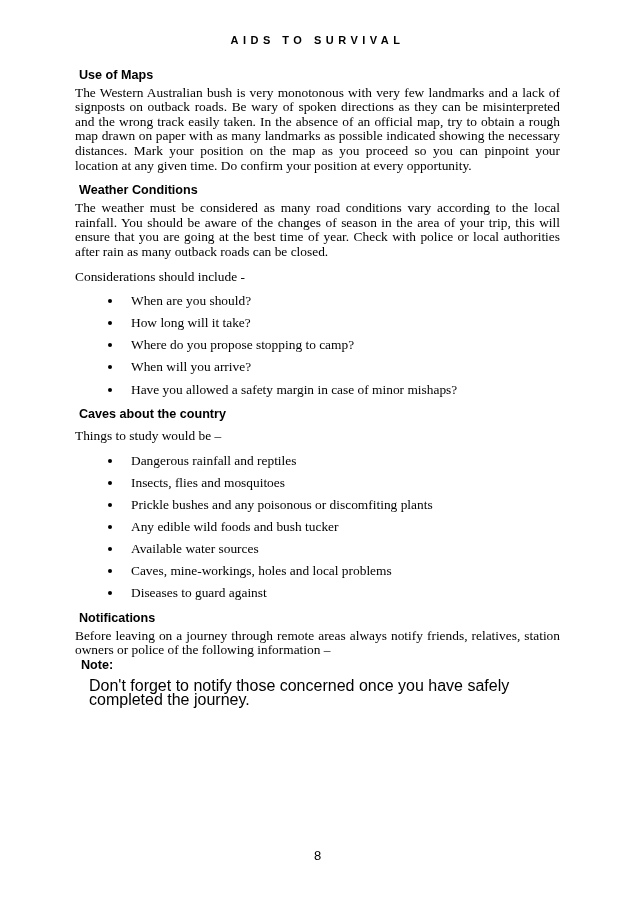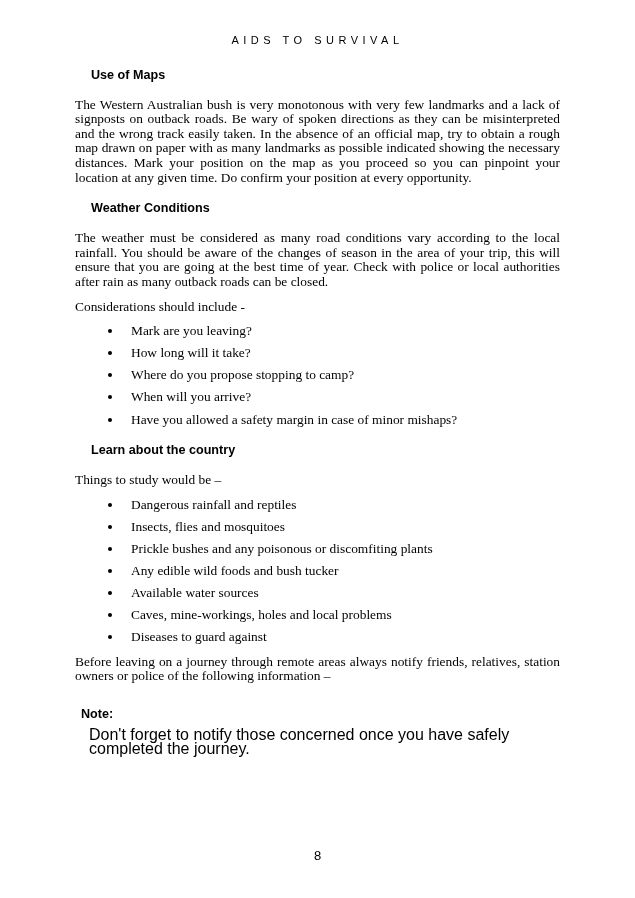--- a/index.html
+++ b/index.html
@@ -15,32 +15,32 @@
     color: #000000;
     box-sizing: border-box;
     padding: 33px 75px 0 75px;
     font-family: "Liberation Serif", serif;
     font-size: 13.4px;
     line-height: 14.6px;
   }
   .doc-title {
     text-align: center;
     font-family: "Liberation Sans", sans-serif;
-    font-weight: normal;
+    font-weight: bold;
     font-size: 11px;
     letter-spacing: 4.5px;
     margin: 0 0 20px 0;
   }
   .section { margin-top: 10px; }
   .section-heading {
     font-family: "Liberation Sans", sans-serif;
     font-weight: bold;
     font-size: 12.6px;
     line-height: 14px;
-    margin: 16px;
+    margin: 4px;
   }
   .para {
     margin: 0;
     text-align: justify;
   }
   .intro-para {
     margin: 8px 0 0 0;
   }
   ul.bullet-list, ol.num-list {
     margin: 10px 0 0 0;
@@ -48,21 +48,21 @@
   }
   ul.bullet-list li {
     margin-bottom: 7.5px;
     padding-left: 8px;
   }
   ol.num-list li {
     margin-bottom: 5.5px;
     padding-left: 6px;
   }
   .note-block {
-    margin-top: 23px;
+    margin-top: 0;
     font-family: "Liberation Sans", sans-serif;
     font-size: 12.6px;
   }
   .note-heading {
     font-weight: bold;
     margin: 0 0 6px 6px;
   }
   .note-body {
     margin: 0 0 0 14px;
     font-size: 16px;
@@ -90,43 +90,44 @@
   </div>
 
   <div class="section">
     <h3 class="section-heading">Weather Conditions</h3>
     <p class="para">The weather must be considered as many road conditions vary according to the local rainfall. You should be aware of the changes of season in the area of your trip, this will ensure that you are going at the best time of year. Check with police or local authorities after rain as many outback roads can be closed.</p>
   </div>
 
   <div class="section">
     <p class="para intro-para">Considerations should include -</p>
     <ul class="bullet-list">
-      <li>Mark are you leaving?</li>
+      <li>When are you should?</li>
       <li>How long will it take?</li>
       <li>Where do you propose stopping to camp?</li>
       <li>When will you arrive?</li>
       <li>Have you allowed a safety margin in case of minor mishaps?</li>
     </ul>
   </div>
 
   <div class="section">
-    <h3 class="section-heading">Learn about the country</h3>
+    <h3 class="section-heading">Caves about the country</h3>
     <p class="para intro-para">Things to study would be –</p>
     <ul class="bullet-list">
       <li>Dangerous rainfall and reptiles</li>
       <li>Insects, flies and mosquitoes</li>
       <li>Prickle bushes and any poisonous or discomfiting plants</li>
       <li>Any edible wild foods and bush tucker</li>
       <li>Available water sources</li>
       <li>Caves, mine-workings, holes and local problems</li>
       <li>Diseases to guard against</li>
     </ul>
   </div>
 
   <div class="section">
+    <h3 class="section-heading">Notifications</h3>
     <p class="para">Before leaving on a journey through remote areas always notify friends, relatives, station owners or police of the following information –</p>
   </div>
 
   <div class="note-block">
     <div class="note-heading">Note:</div>
     <p class="note-body">Don't forget to notify those concerned once you have safely completed the journey.</p>
   </div>
 
   <div class="page-number">8</div>
 

